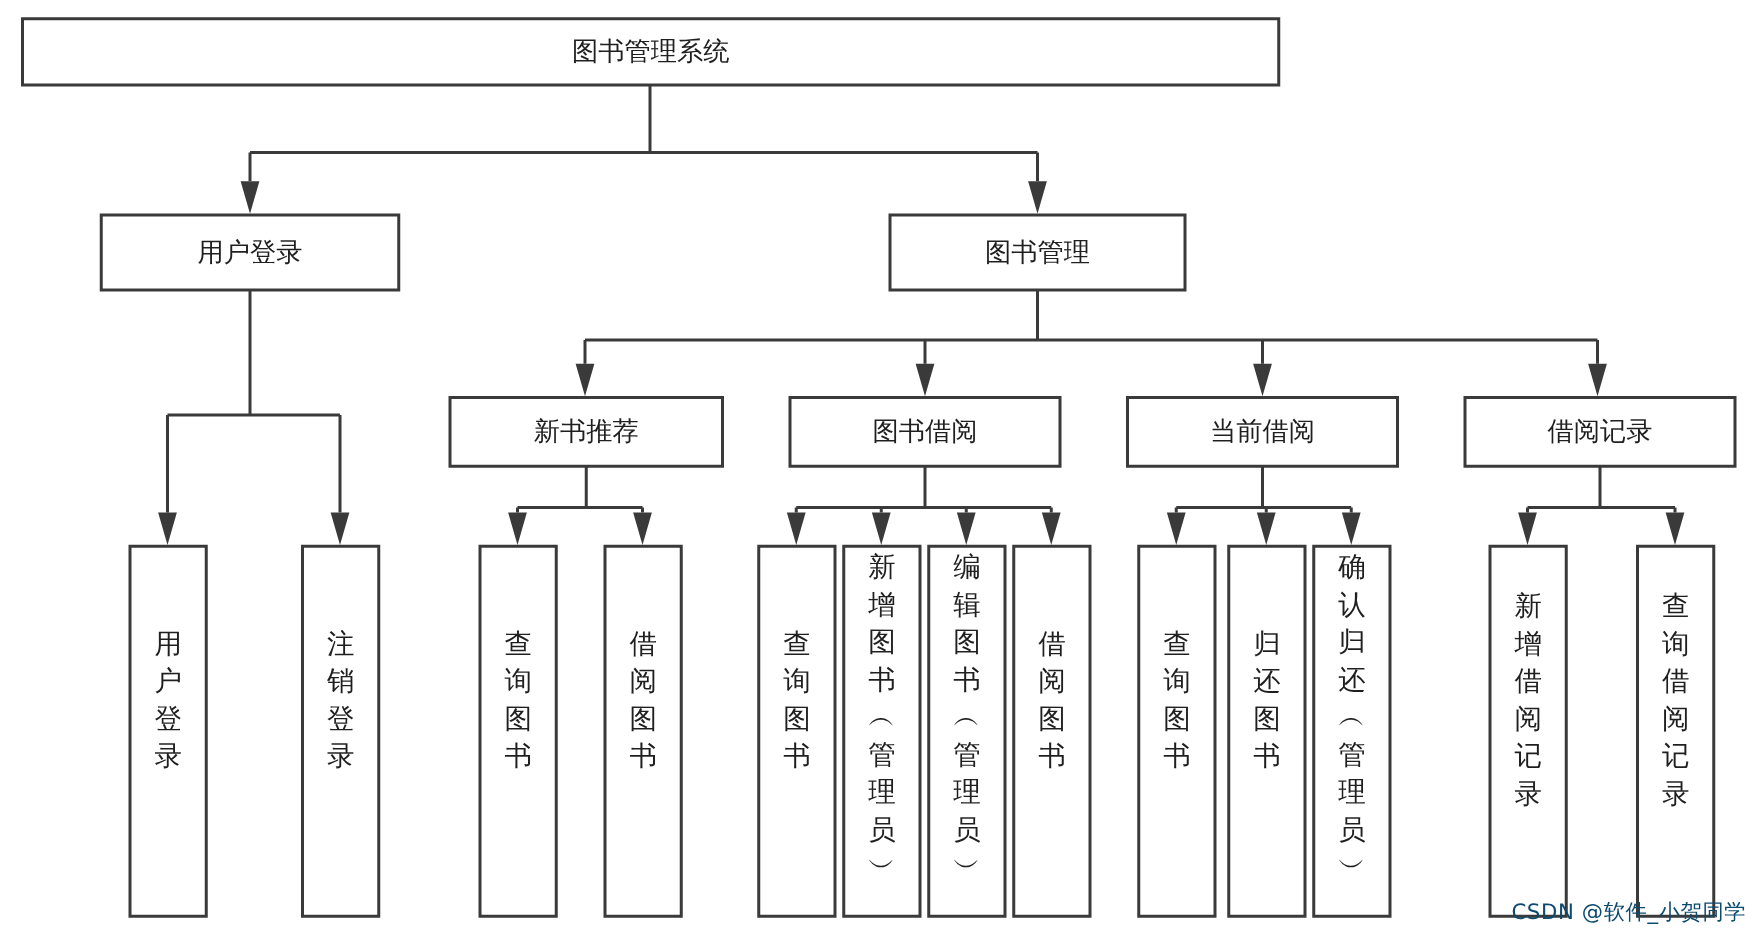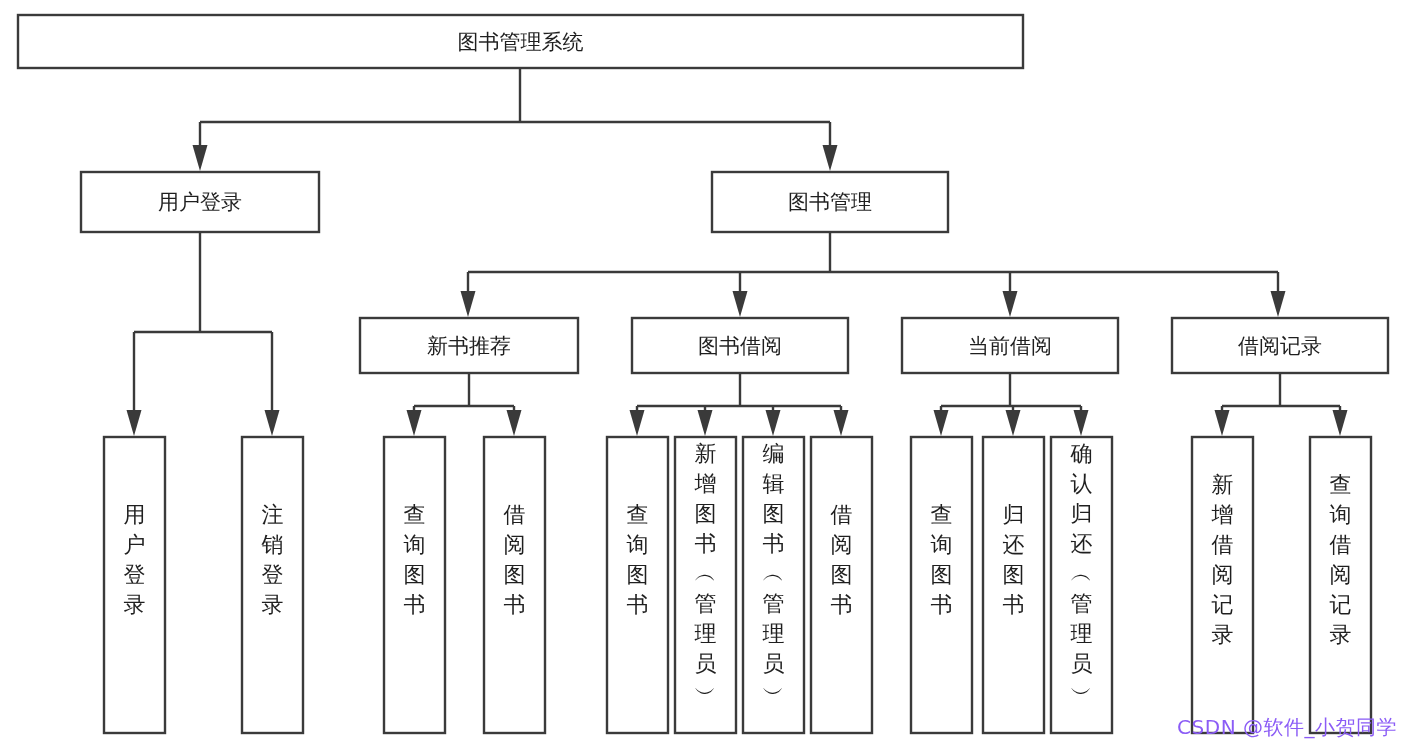--- a/index.html
+++ b/index.html
@@ -51,22 +51,22 @@
     stroke-linecap: butt;
   }
   .edge-arrow {
     fill: #3a3a3a;
     stroke: none;
   }
   .watermark {
     position: absolute;
     right: 8px;
     bottom: 6px;
-    color: #8b5cf6;
-    font-size: 20px;
+    color: #0c4a6e;
+    font-size: 17px;
     font-family: "DejaVu Sans", "Liberation Sans", sans-serif;
     letter-spacing: 0.5px;
     white-space: nowrap;
     user-select: none;
     margin-left: 44px;
   }
 </style>
 </head>
 <body>
 

